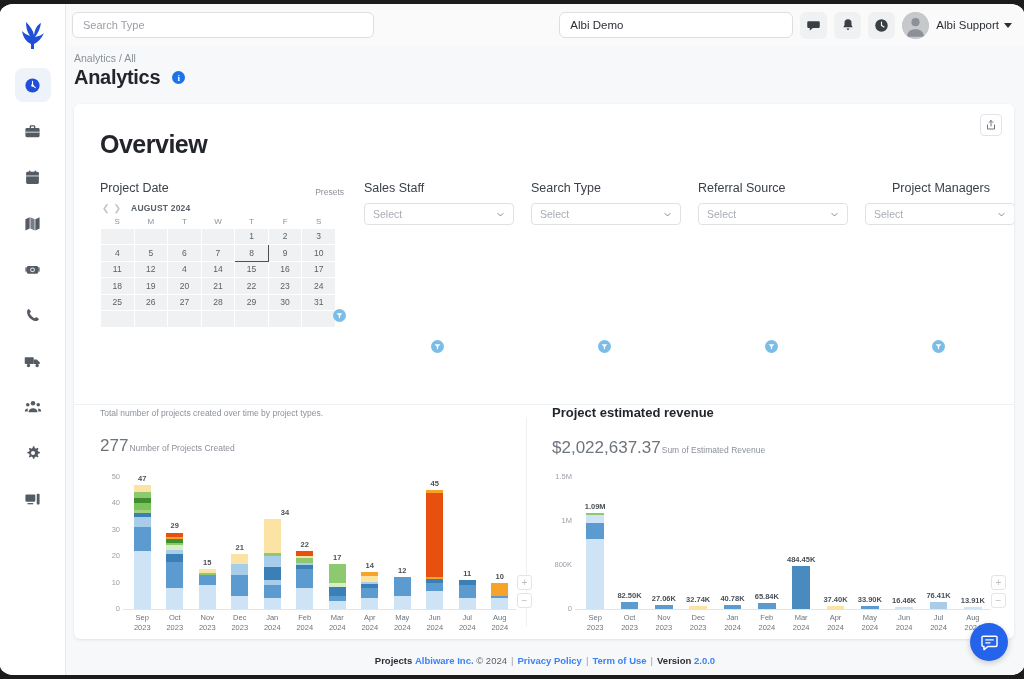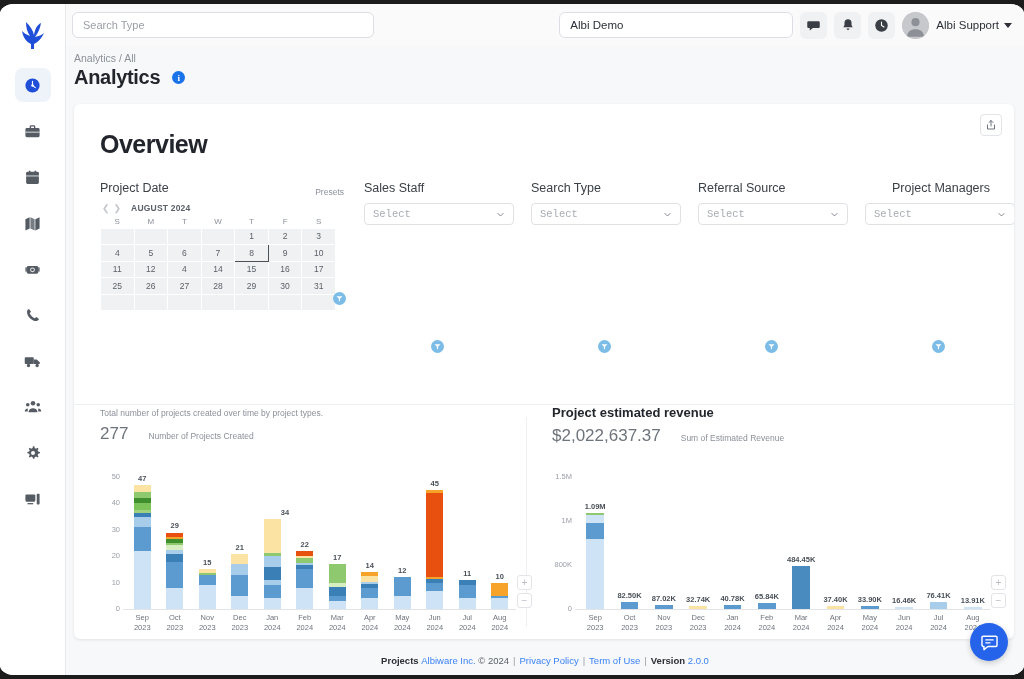--- a/index.html
+++ b/index.html
@@ -102,21 +102,21 @@
     padding: 26px 0 0 26px; letter-spacing: -0.5px;
   }
 
   
   .filters { position: relative; margin-top: 22px; height: 178px; }
   .filter-col { position: absolute; top: 0; }
   .filter-label { font-size: 12.5px; color: #3b4148; margin-bottom: 8px; }
   .select-box {
     width: 150px; height: 22px; border: 1px solid #dfe1e5; border-radius: 4px;
     background:#fff; display:flex; align-items:center; padding: 0 8px;
-    font-size: 10.5px; color: #a8acb3; cursor: pointer; font-family: Liberation Mono, monospace;
+    font-size: 10.5px; color: #a8acb3; cursor: pointer;
   }
   .select-caret { margin-left:auto; }
   .filter-pin {
     position:absolute; bottom: 6px; width: 13px; height: 13px; border-radius: 50%;
     background: #7cbde8; display:flex; align-items:center; justify-content:center; cursor:pointer;
   }
 
   
   .cal-wrap { position: relative; }
   .presets { position:absolute; right: 4px; top: -16px; font-size: 8.5px; color: #8b9099; cursor:pointer; }
@@ -131,42 +131,42 @@
   }
   table.cal td.empty { background:#f0f1f2; }
   table.cal td.sel { border: 1.4px solid #4b5158; background:#f0f1f2; }
 
   
   .charts { position:absolute; left:0; right:0; top: 300px; bottom: 0; border-top: 1px solid #eef0f2; }
   .chart-panel { position:absolute; top: 0; bottom: 0; }
   .chart-divider { position:absolute; top: 12px; bottom: 12px; width:1px; background:#eef0f2; left: 452px; }
   .chart-title { font-size: 13px; font-weight: 600; color:#22262c; }
   .chart-sub { font-size: 8.5px; color:#8b9099; margin-top: 3px; }
-  .chart-big { font-size: 17px; color:#6e747c; font-weight:400; margin-top: 6px; display:flex; align-items:flex-end; gap:20px; }
+  .chart-big { font-size: 17px; color:#6e747c; font-weight:400; margin-top: 18px; display:flex; align-items:flex-end; gap:1px; }
   .chart-big small { font-size: 8.5px; color:#8b9099; padding-bottom: 3px; font-weight:400; }
 
   .plot { position:absolute; left:0; right:0; }
   .axis-label { position:absolute; font-size: 7.5px; color:#9a9ea6; text-align:right; }
   .bar-col { position:absolute; bottom:0; display:flex; flex-direction:column; justify-content:flex-end; }
   .bar-stack { width:100%; display:flex; flex-direction:column-reverse; }
   .bar-seg { width:100%; }
   .bar-value { position:absolute; font-size: 7.5px; font-weight:700; color:#4a5058; text-align:center; white-space:nowrap; }
   .x-tick { position:absolute; font-size: 7.5px; color:#6e747c; text-align:center; line-height: 9.5px; }
   .baseline { position:absolute; height:1px; background:#e2e4e8; }
   .zoom-ctrl { position:absolute; width: 15px; height: 15px; border:1px solid #e2e4e8; border-radius:3px;
                display:flex; align-items:center; justify-content:center; font-size:10px; color:#b9bcc1; cursor:pointer; background:#fff; }
 
   
   .footer {
     position:absolute; left:0; right:0; bottom:0; height:30px;
     display:flex; align-items:center; justify-content:center;
     font-size: 9.5px; color:#5a6069; background:#f7f8f9;
   }
   .footer b { font-weight: 700; color:#2b2f36; }
-  .footer a { color:#3b82f6; text-decoration:none; }
+  .footer a { color:#3b82f6; text-decoration:none;font-weight:bold; }
   .footer .sep { margin: 0 4px; color:#9a9ea6; }
 
   .chat-fab {
     position:absolute; right: 16px; bottom: 14px;
     width: 38px; height: 38px; border-radius:50%; background:#2563eb;
     display:flex; align-items:center; justify-content:center; cursor:pointer;
     box-shadow: 0 2px 6px rgba(0,0,0,0.2); z-index: 9;
   }
 </style>
 </head>
@@ -359,20 +359,29 @@
                   <tr>
                     <td>11</td>
                     <td>12</td>
                     <td>4</td>
                     <td>14</td>
                     <td>15</td>
                     <td>16</td>
                     <td>17</td>
                   </tr>
                   <tr>
+                    <td>18</td>
+                    <td>19</td>
+                    <td>20</td>
+                    <td>21</td>
+                    <td>22</td>
+                    <td>23</td>
+                    <td>24</td>
+                  </tr>
+                  <tr>
                     <td>25</td>
                     <td>26</td>
                     <td>27</td>
                     <td>28</td>
                     <td>29</td>
                     <td>30</td>
                     <td>31</td>
                   </tr>
                   <tr>
                     <td class="empty"></td>
@@ -640,21 +649,21 @@
                   <div class="bar-seg" style="background: rgb(91, 155, 208); height: 100%;"></div>
                 </div>
               </div>
               <div class="bar-value" style="left: 53.5px; width: 48px; top: 127.74px;">82.50K</div>
               <div class="x-tick" style="left: 60.3333px; width: 34.3333px; top: 150px;">Oct<br>2023</div>
               <div class="bar-col" style="left: 102.907px; width: 17.8533px; bottom: 26px; height: 4.23192px;">
                 <div class="bar-stack" style="height: 100%;">
                   <div class="bar-seg" style="background: rgb(91, 155, 208); height: 100%;"></div>
                 </div>
               </div>
-              <div class="bar-value" style="left: 87.8333px; width: 48px; top: 130.768px;">87.02K</div>
+              <div class="bar-value" style="left: 87.8333px; width: 48px; top: 130.768px;">27.06K</div>
               <div class="x-tick" style="left: 94.6667px; width: 34.3333px; top: 150px;">Nov<br>2023</div>
               <div class="bar-col" style="left: 137.24px; width: 17.8533px; bottom: 26px; height: 2.88112px;">
                 <div class="bar-stack" style="height: 100%;">
                   <div class="bar-seg" style="background: rgb(251, 227, 164); height: 100%;"></div>
                 </div>
               </div>
               <div class="bar-value" style="left: 122.167px; width: 48px; top: 132.119px;">32.74K</div>
               <div class="x-tick" style="left: 129px; width: 34.3333px; top: 150px;">Dec<br>2023</div>
               <div class="bar-col" style="left: 171.573px; width: 17.8533px; bottom: 26px; height: 3.58864px;">
                 <div class="bar-stack" style="height: 100%;">

